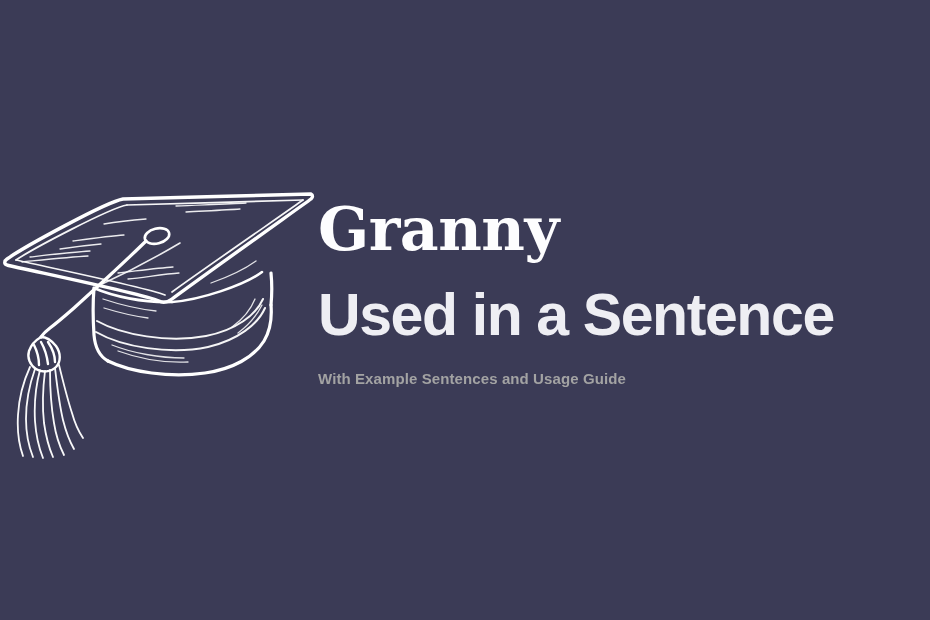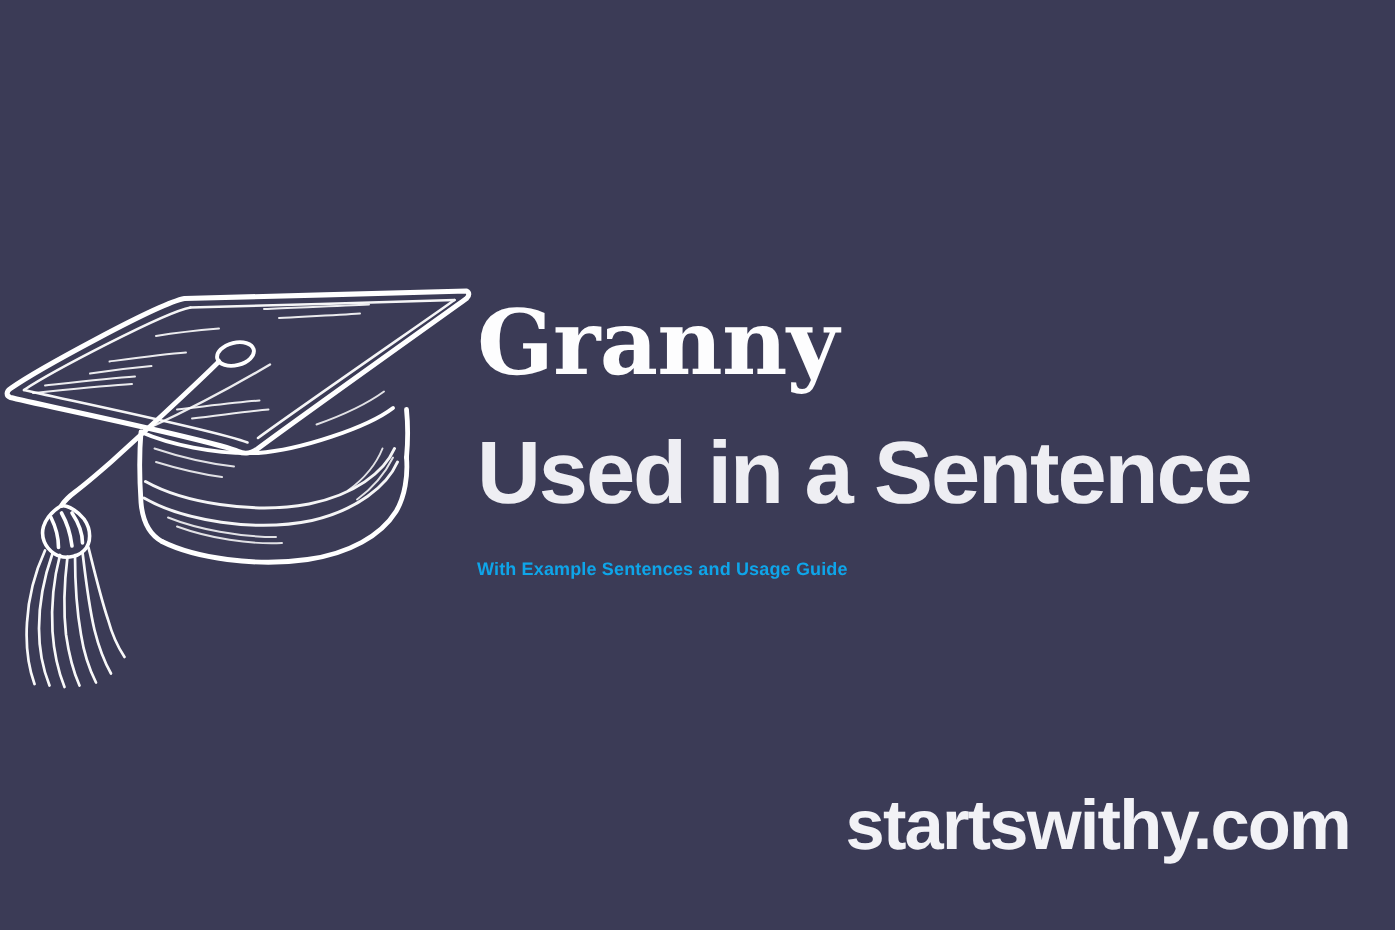--- a/index.html
+++ b/index.html
@@ -60,24 +60,24 @@
     line-height: 66px;
     letter-spacing: -1.4px;
     color: #eeeef3;
     margin: 20px 0 0 0;
     white-space: nowrap;
   }
 
   #subtitle-text {
     font-family: "Liberation Sans", sans-serif;
     font-weight: 700;
-    font-size: 12px;
+    font-size: 15px;
     line-height: 22px;
     letter-spacing: 0.1px;
-    color: #0ea5e9;
+    color: #a3a3a3;
     margin: 20px 0 0 0;
     white-space: nowrap;
   }
 
   
   #brand-wordmark {
     position: absolute;
     right: 30px;
     top: 522px;
     font-family: "Liberation Sans", sans-serif;
@@ -201,15 +201,14 @@
       </g>
     </svg>
   </div>
 
   <div id="headline-block">
     <div id="word-title">Granny</div>
     <div id="phrase-title">Used in a Sentence</div>
     <div id="subtitle-text">With Example Sentences and Usage Guide</div>
   </div>
 
-  <div id="brand-wordmark">startswithy.com</div>
 
 </div>
 
 </body></html>

